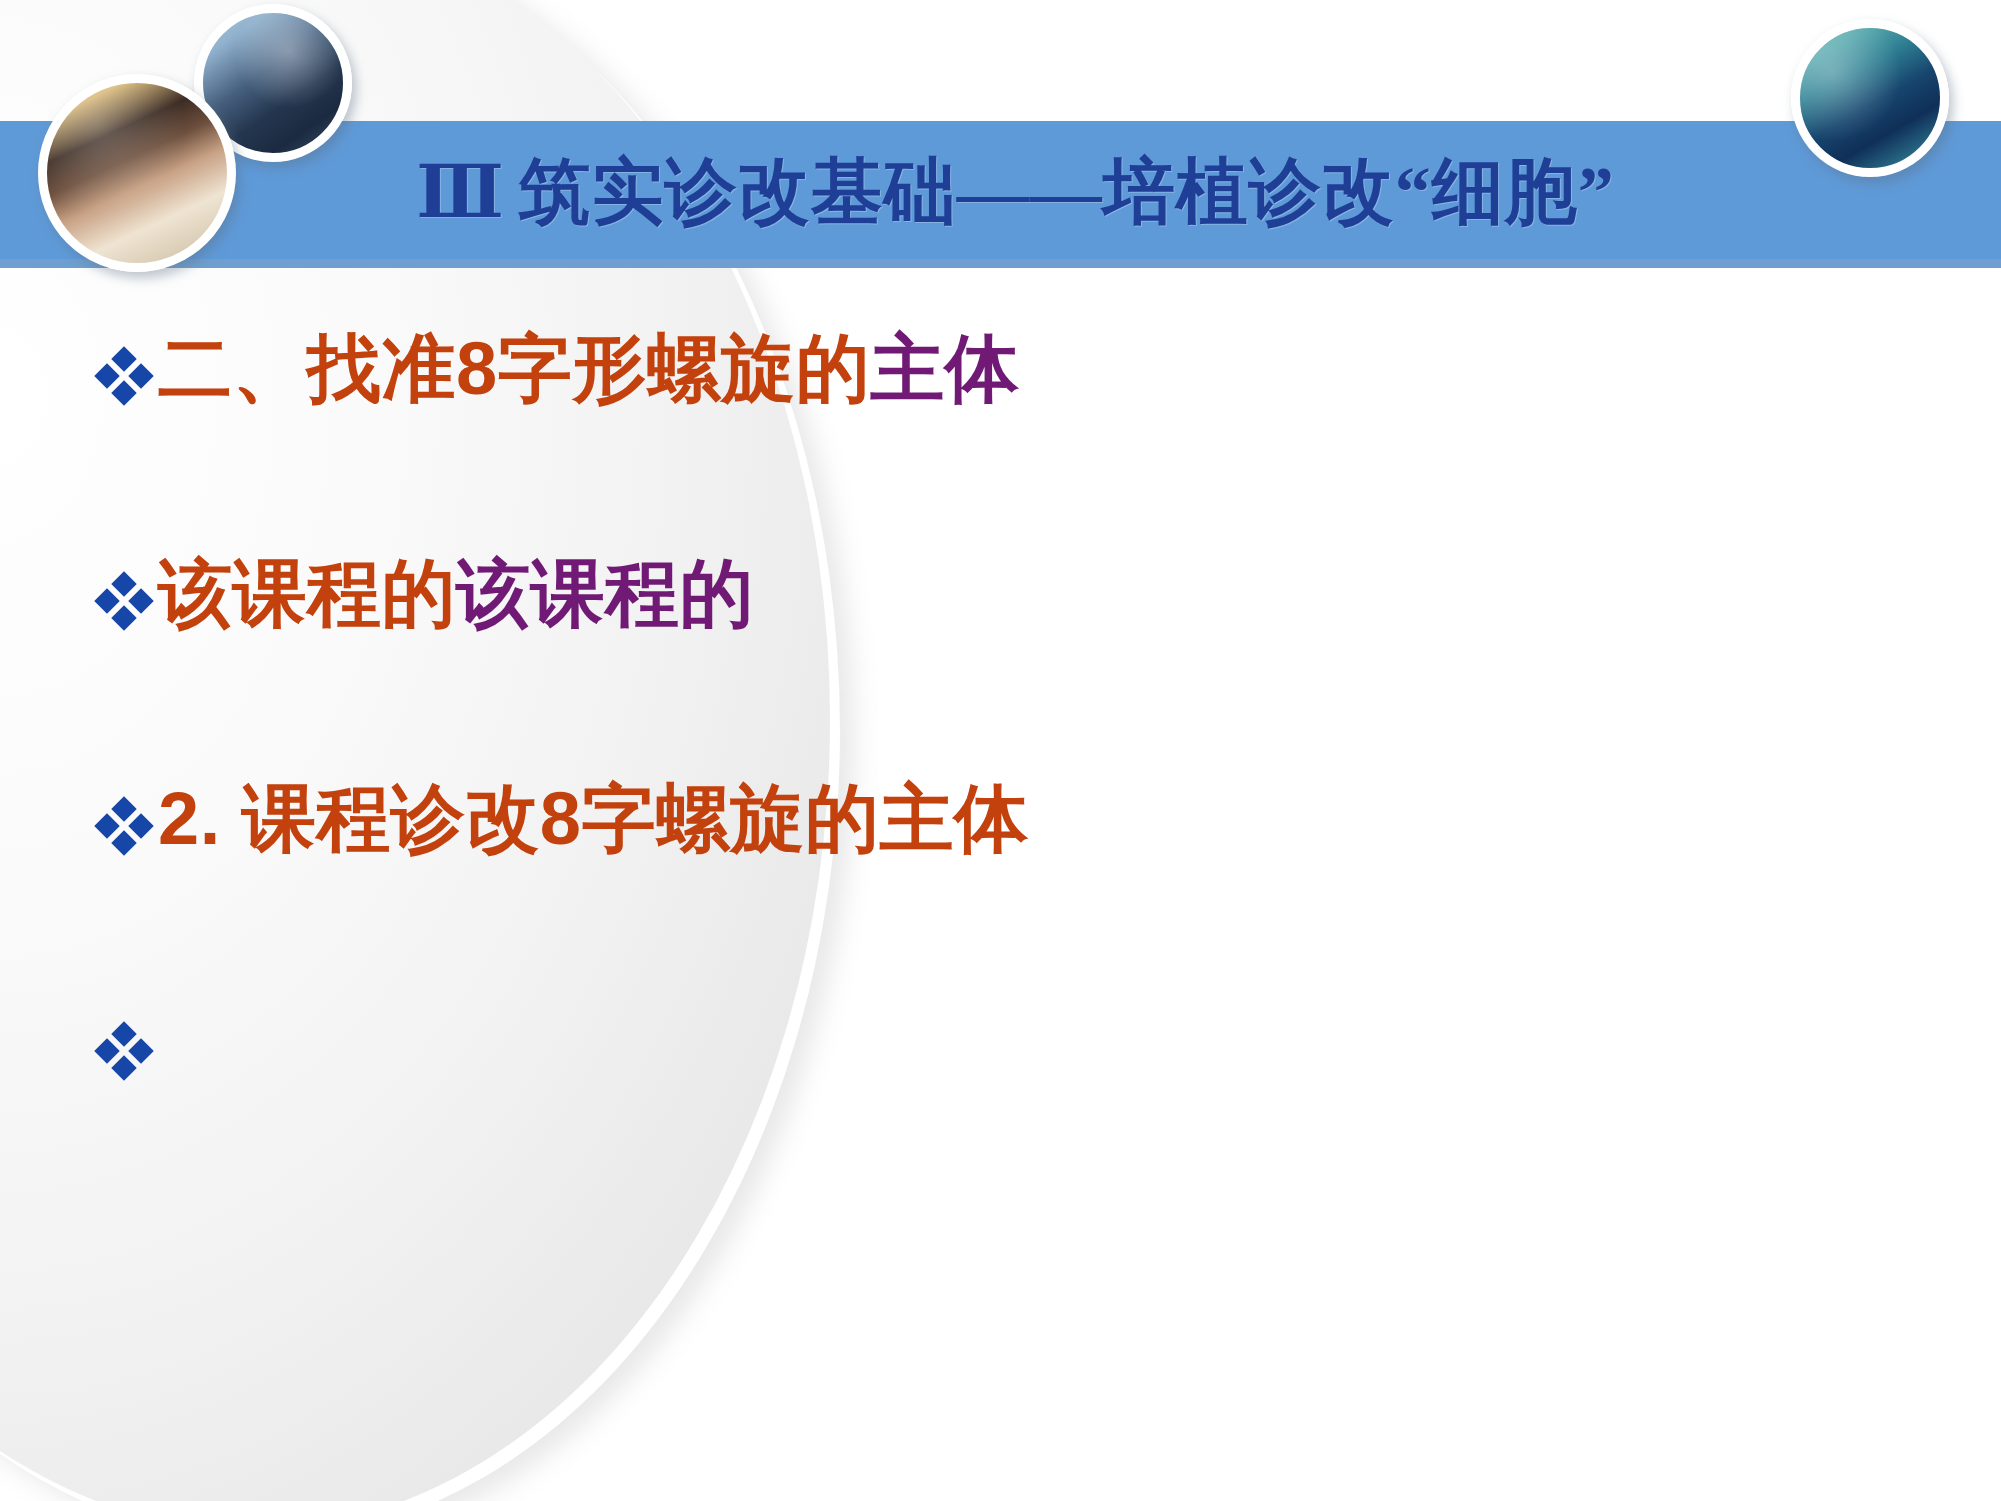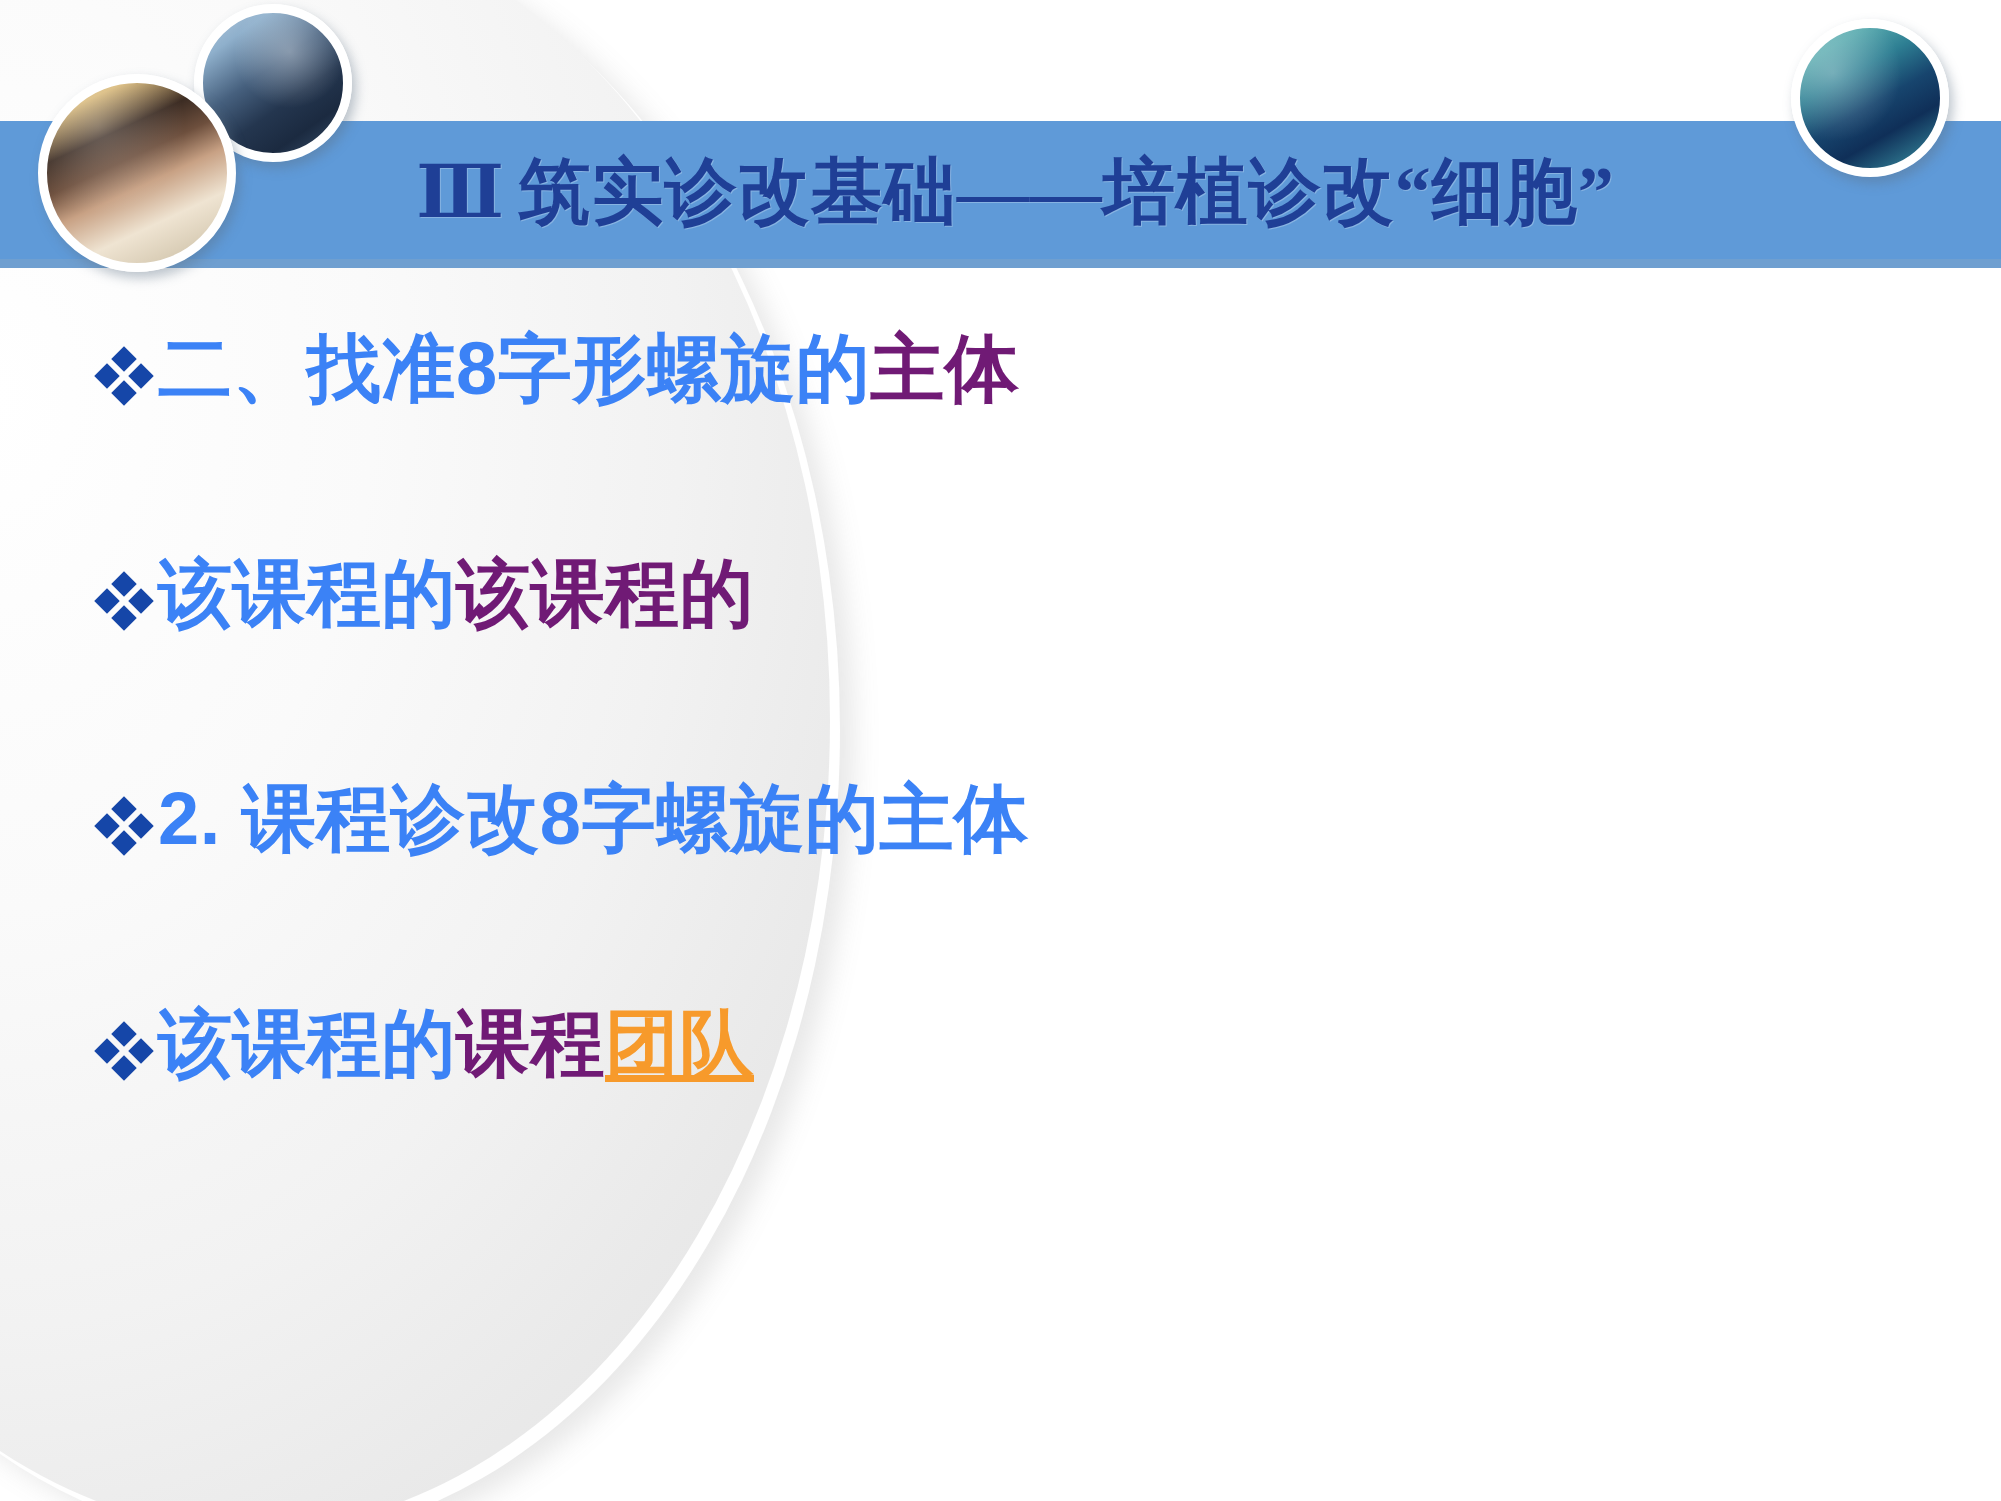--- a/index.html
+++ b/index.html
@@ -173,21 +173,21 @@
   .bullet-marker i.d-bottom { left: 19px; top: 36px; }
 
   .bullet-text {
     font-family: "Liberation Sans", "DejaVu Sans", sans-serif;
     font-size: 74px;
     font-weight: bold;
     line-height: 1.05;
     color: #1b1bb0;
     letter-spacing: 0.5px;
   }
-  .seg-blue   { color: #3b82f6; }
+  .seg-blue   { color: #c2410c; }
   .seg-red    { color: #701a75; }
   .seg-orange { color: #f79a2b; text-decoration: underline; text-underline-offset: 6px; }
 </style>
 </head>
 <body>
 
 <div id="slide">
 
   <div class="bg-ellipse-shadow"></div>
   <div class="bg-ellipse"></div>
@@ -248,19 +248,16 @@
       </span>
     </div>
 
     <div class="bullet-row">
       <span class="bullet-marker">
         <i class="d-top"></i>
           <i class="d-left"></i>
           <i class="d-right"></i>
           <i class="d-bottom"></i>
       </span>
-      <span class="bullet-text">
-        <span class="seg-blue">该课程的</span><span class="seg-red">课程</span><span class="seg-orange">团队</span>
-      </span>
     </div>
 
   </div>
 </div>
 
 </body></html>

